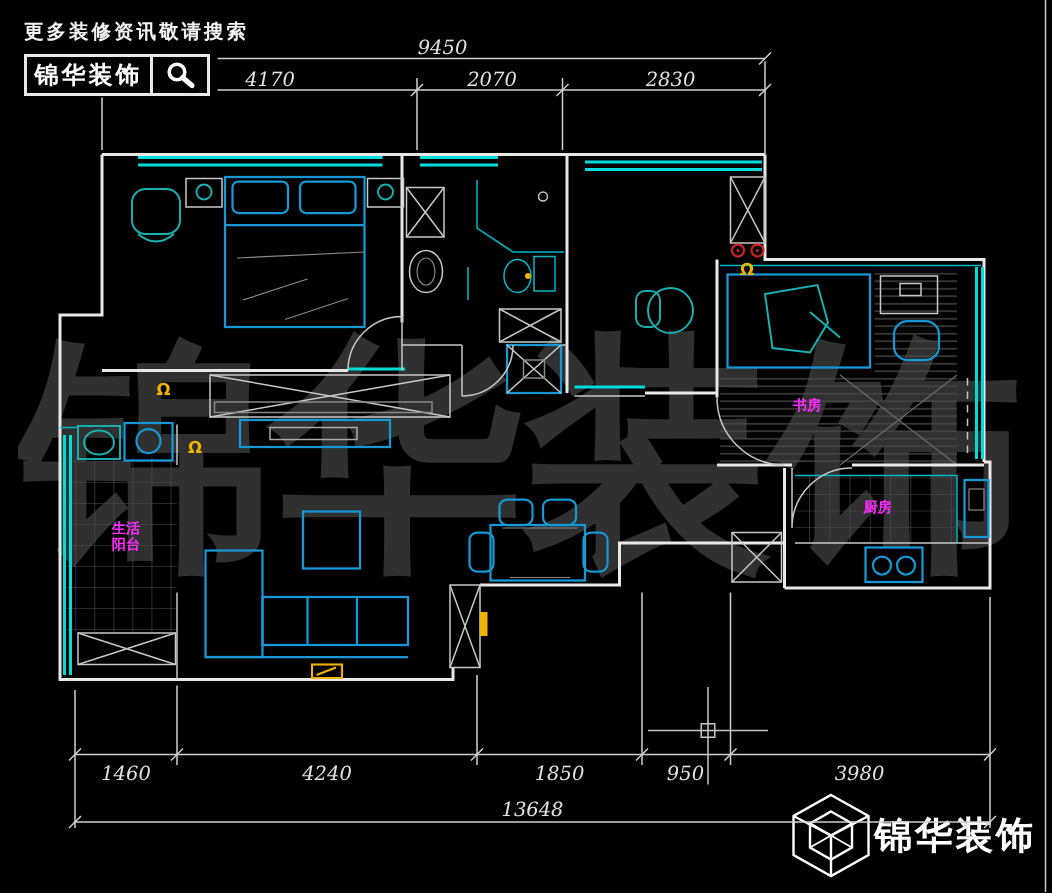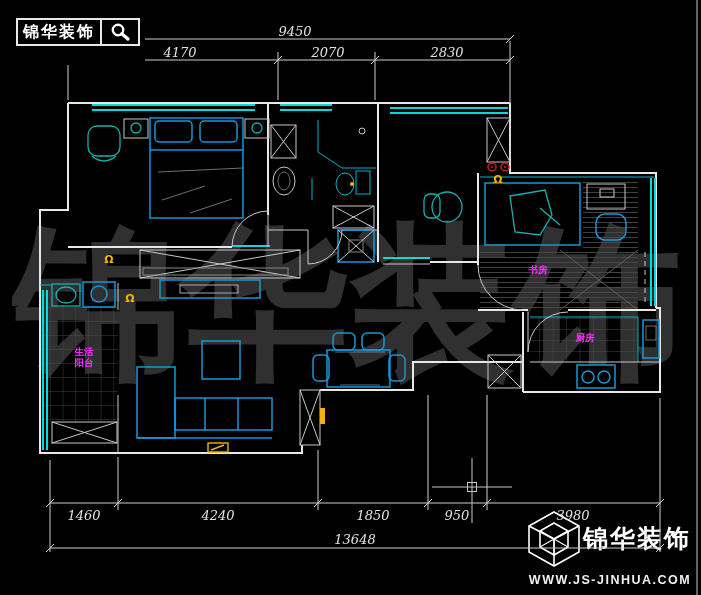--- a/index.html
+++ b/index.html
@@ -41,20 +41,21 @@
   .red {stroke:#d22222;stroke-width:1.5;fill:none;}
 </style>
 </head>
 <body>
 
 <div id="stage">
 
   <div id="watermark">锦华装饰</div>
 
   <div id="header">
+    <div id="search-hint">更多装修资讯敬请搜索</div>
     <div id="brand-row">
       <div class="hbox" id="brand-box">锦华装饰</div>
       <div class="hbox" id="mag-box">
         <svg width="22" height="20" viewBox="0 0 22 20">
           <circle cx="9" cy="8" r="5.2" stroke="#fff" stroke-width="2.4" fill="none"></circle>
           <line x1="12.8" y1="11.8" x2="19" y2="17" stroke="#fff" stroke-width="3.4" stroke-linecap="round"></line>
         </svg>
       </div>
     </div>
   </div>
@@ -70,21 +71,20 @@
           <polyline points="15,22 29,30 43,22"></polyline>
           <line x1="29" y1="30" x2="29" y2="46" stroke-width="1.1"></line>
           <line x1="15" y1="38" x2="29" y2="30" stroke-width="1.1"></line>
           <line x1="43" y1="38" x2="29" y2="30" stroke-width="1.1"></line>
         </g>
       </svg>
       <div id="footer-names">
         <div>锦华装饰</div>
       </div>
     </div>
-    <div id="footer-site">WWW.JS-JINHUA.COM</div>
   </div>
 
   <svg id="plan" width="701" height="595" viewBox="0 0 701 595">
     <defs>
       <pattern id="hlines" width="8" height="5" patternUnits="userSpaceOnUse">
         <path d="M0,2.5 H8" stroke="#4a4a4a" stroke-width="0.9"></path>
       </pattern>
       <pattern id="tilesB" width="12.7" height="14" patternUnits="userSpaceOnUse">
         <path d="M12.7,0 V14 M0,14 H12.7" stroke="#4e4e4e" stroke-width="0.8" fill="none"></path>
       </pattern>

